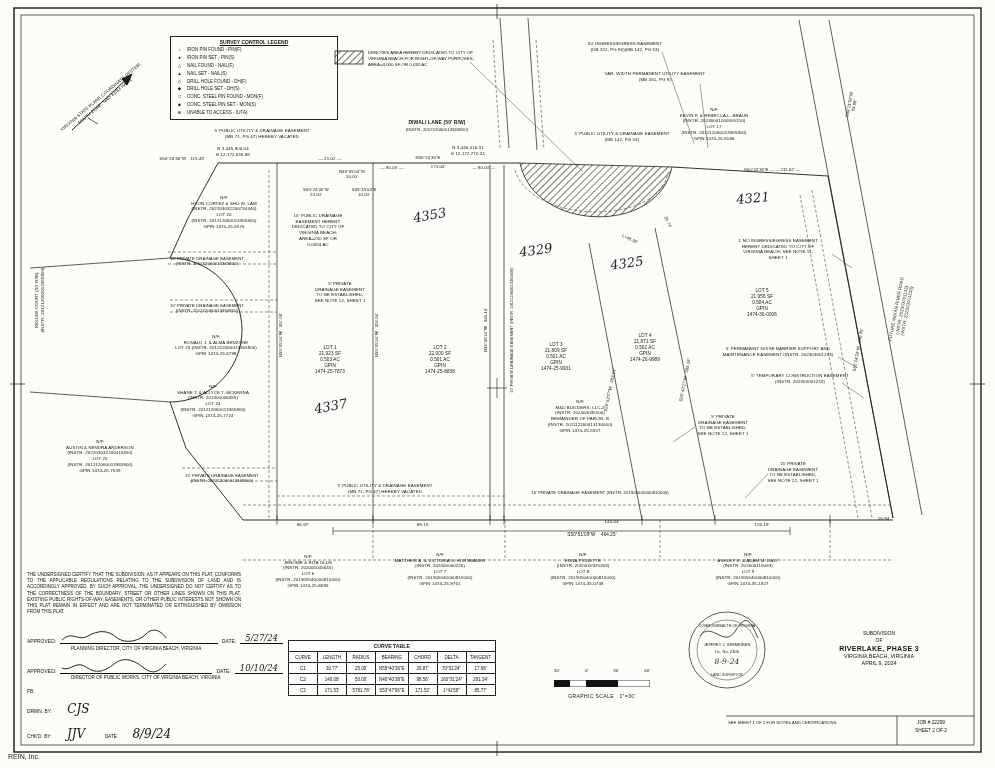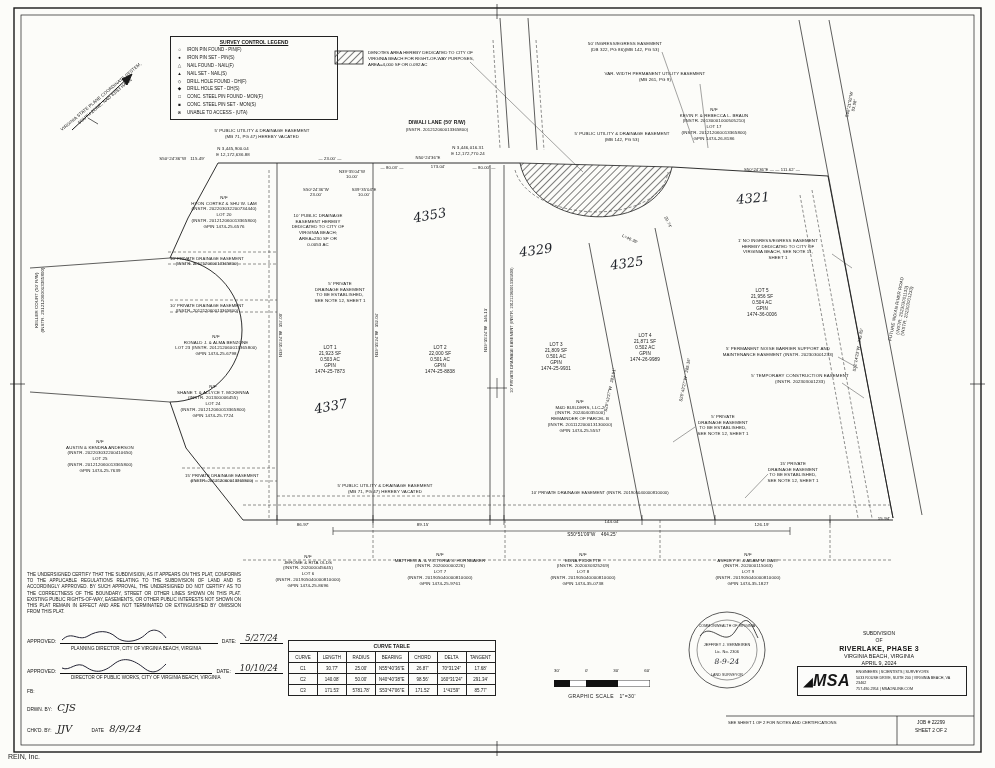--- a/index.html
+++ b/index.html
@@ -15,21 +15,21 @@
   .leg-row{display:flex;gap:3px;font-size:4.5px;line-height:1.75;align-items:center;}
   .leg-sym{width:9px;text-align:center;}
   .ded{position:absolute;left:334px;top:50px;width:158px;display:flex;gap:4px;align-items:flex-start;font-size:4.4px;line-height:1.35;}
   .cert{position:absolute;left:27px;top:572px;width:214px;font-size:4.5px;line-height:1.38;text-align:justify;}
   .approvals{position:absolute;left:27px;top:628px;width:256px;}
   .app-row{display:flex;align-items:flex-end;gap:4px;font-size:5px;}
   .app-row .sig{flex:1;border-bottom:.5px solid #111;display:flex;align-items:flex-end;}
   .app-row .dt{border-bottom:.5px solid #111;font-size:8.5px;padding:0 5px;font-family:"DejaVu Serif",serif;font-style:italic;}
   .app-title{font-size:4.6px;margin:1.5px 0 7px 44px;}
   .fb-rows{margin-top:6px;font-size:4.8px;line-height:2.1;}
-  .fb-rows .hw{font-family:"DejaVu Serif",serif;font-style:italic;font-size:10px;margin-left:4px;}
+  .fb-rows .hw{font-family:"DejaVu Serif",serif;font-style:italic;font-size:12px;margin-left:14px;}
   .fb-rows .gap{margin-left:18px;}
   table.curve{position:absolute;left:288px;top:640px;border-collapse:collapse;background:rgba(252,252,249,.9);}
   table.curve th,table.curve td{border:.6px solid #222;font-size:4.5px;font-weight:normal;padding:2.5px 3px;text-align:center;min-width:22px;}
   table.curve th.ct-title{font-size:5.2px;font-weight:bold;padding:2px;}
   .scale{position:absolute;left:527px;top:668px;width:150px;text-align:center;}
   .scale-ticks{width:96px;margin:0 auto;display:flex;justify-content:space-between;font-size:4.4px;}
   .scale-title{font-size:5px;margin-top:2px;letter-spacing:.4px;}
   .titleblock{position:absolute;left:806px;top:630px;width:146px;text-align:center;line-height:1.35;}
   .tb1{font-size:5px;} .tb2{font-size:5px;} .tb3{font-size:7px;font-weight:bold;letter-spacing:.3px;}
   .tb4{font-size:5.4px;} .tb5{font-size:5.4px;}
@@ -499,30 +499,20 @@
   </div>
 
   <div class="titleblock">
     <div class="tb1">SUBDIVISION</div>
     <div class="tb2">OF</div>
     <div class="tb3">RIVERLAKE, PHASE 3</div>
     <div class="tb4">VIRGINIA BEACH, VIRGINIA</div>
     <div class="tb5">APRIL 9, 2024</div>
   </div>
 
-  <div class="msa">
-    <div class="msa-logo">
-      <span class="msa-tri">◢</span><span class="msa-word">MSA</span>
-    </div>
-    <div class="msa-lines">
-      <div>ENGINEERS | SCIENTISTS | SURVEYORS</div>
-      <div>5033 ROUSE DRIVE, SUITE 200 | VIRGINIA BEACH, VA 23462</div>
-      <div>757.490.2954 | MSAONLINE.COM</div>
-    </div>
-  </div>
 
   <div class="see-note">SEE SHEET 1 OF 2 FOR NOTES AND CERTIFICATIONS</div>
 
   <div class="job">
     <div>JOB # 22299</div>
     <div>SHEET 2 OF 2</div>
   </div>
 
   <div class="rein">REIN, Inc.</div>
 </div>

